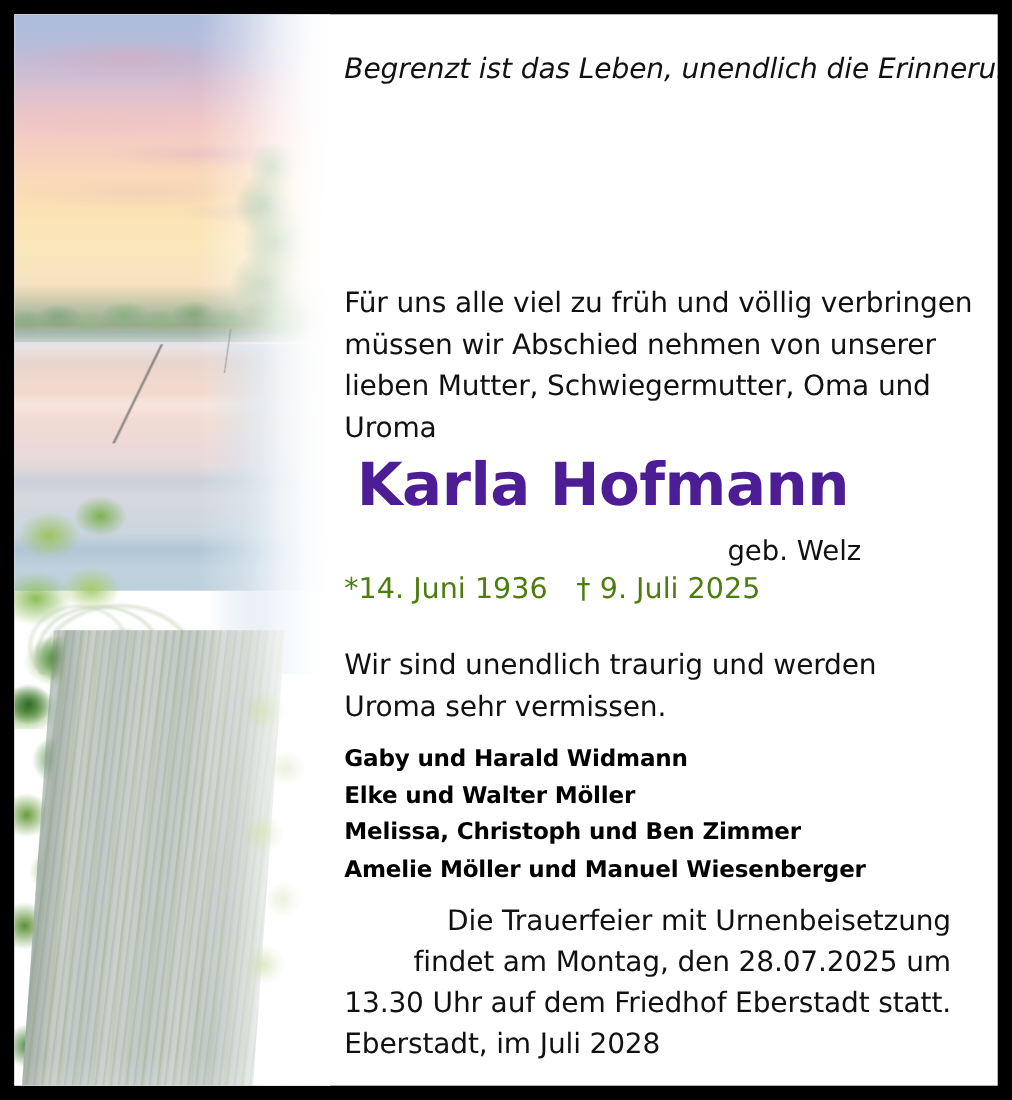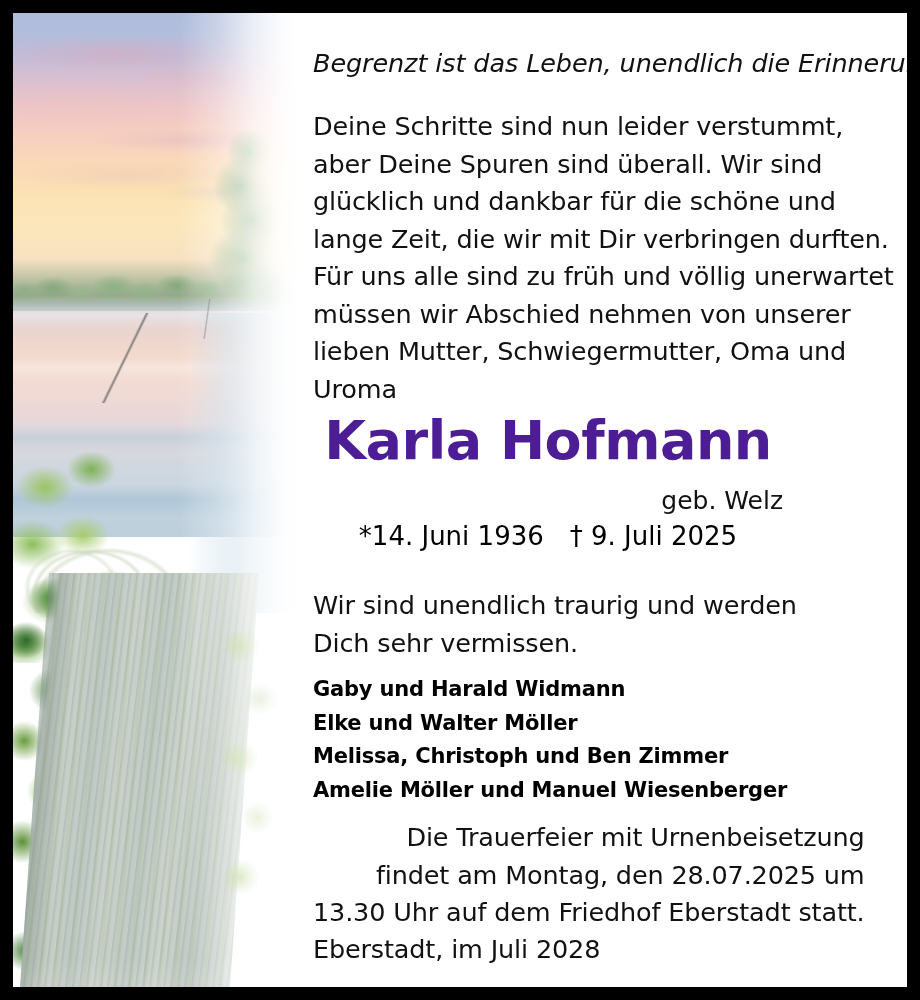--- a/index.html
+++ b/index.html
@@ -290,23 +290,23 @@
     left: 0; top: 473px;
     width: 470px;
     text-align: right;
     font-size: 25px;
     color: #111111;
   }
   .dates {
     position: absolute;
     left: 0; top: 508px;
     width: 470px;
-    text-align: center;
+    text-align: left;
     font-size: 26px;
-    color: #000000;
+    color: #4d7c0f;
     white-space: nowrap;
   }
   .dates .gap { display: inline-block; width: 26px; }
 
   .mourners {
     position: absolute;
     left: 0; top: 660px;
     font-size: 21px;
     line-height: 33.5px;
     font-weight: bold;
@@ -338,40 +338,36 @@
     <div class="ph-layer log-grain"></div>
     <div class="ph-layer foliage-c"></div>
     <div class="ph-layer fade-edges"></div>
     <div class="ph-layer fade-right"></div>
   </div>
 
   <div id="text-col">
 
     <div class="motto">Begrenzt ist das Leben, unendlich die Erinnerung!</div>
 
-    <div class="para" id="para1">Deine Schritte sind nun leider verstummt,
-aber Deine Spuren sind überall. Wir sind
-glücklich und dankbar für die schöne und
-lange Zeit, die wir mit Dir verbringen durften.</div>
-
-    <div class="para" id="para2">Für uns alle sind zu früh und völlig unerwartet
+
+    <div class="para" id="para2">Für uns alle viel zu früh und völlig verbringen
 müssen wir Abschied nehmen von unserer
 lieben Mutter, Schwiegermutter, Oma und
 Uroma</div>
 
     <div class="deceased-name">Karla Hofmann</div>
 
     <div class="maiden">geb. Welz</div>
 
     <div class="dates">
       <span>*</span><span>14. Juni 1936</span><span class="gap"></span><span>†</span> <span>9. Juli 2025</span>
     </div>
 
     <div class="para" id="para3">Wir sind unendlich traurig und werden
-Dich sehr vermissen.</div>
+Uroma sehr vermissen.</div>
 
     <div class="mourners">Gaby und Harald Widmann
 Elke und Walter Möller
 Melissa, Christoph und Ben Zimmer
 Amelie Möller und Manuel Wiesenberger</div>
 
     <div class="para" id="para5">Die Trauerfeier mit Urnenbeisetzung
 findet am Montag, den 28.07.2025 um
 13.30 Uhr auf dem Friedhof Eberstadt statt.</div>
 

